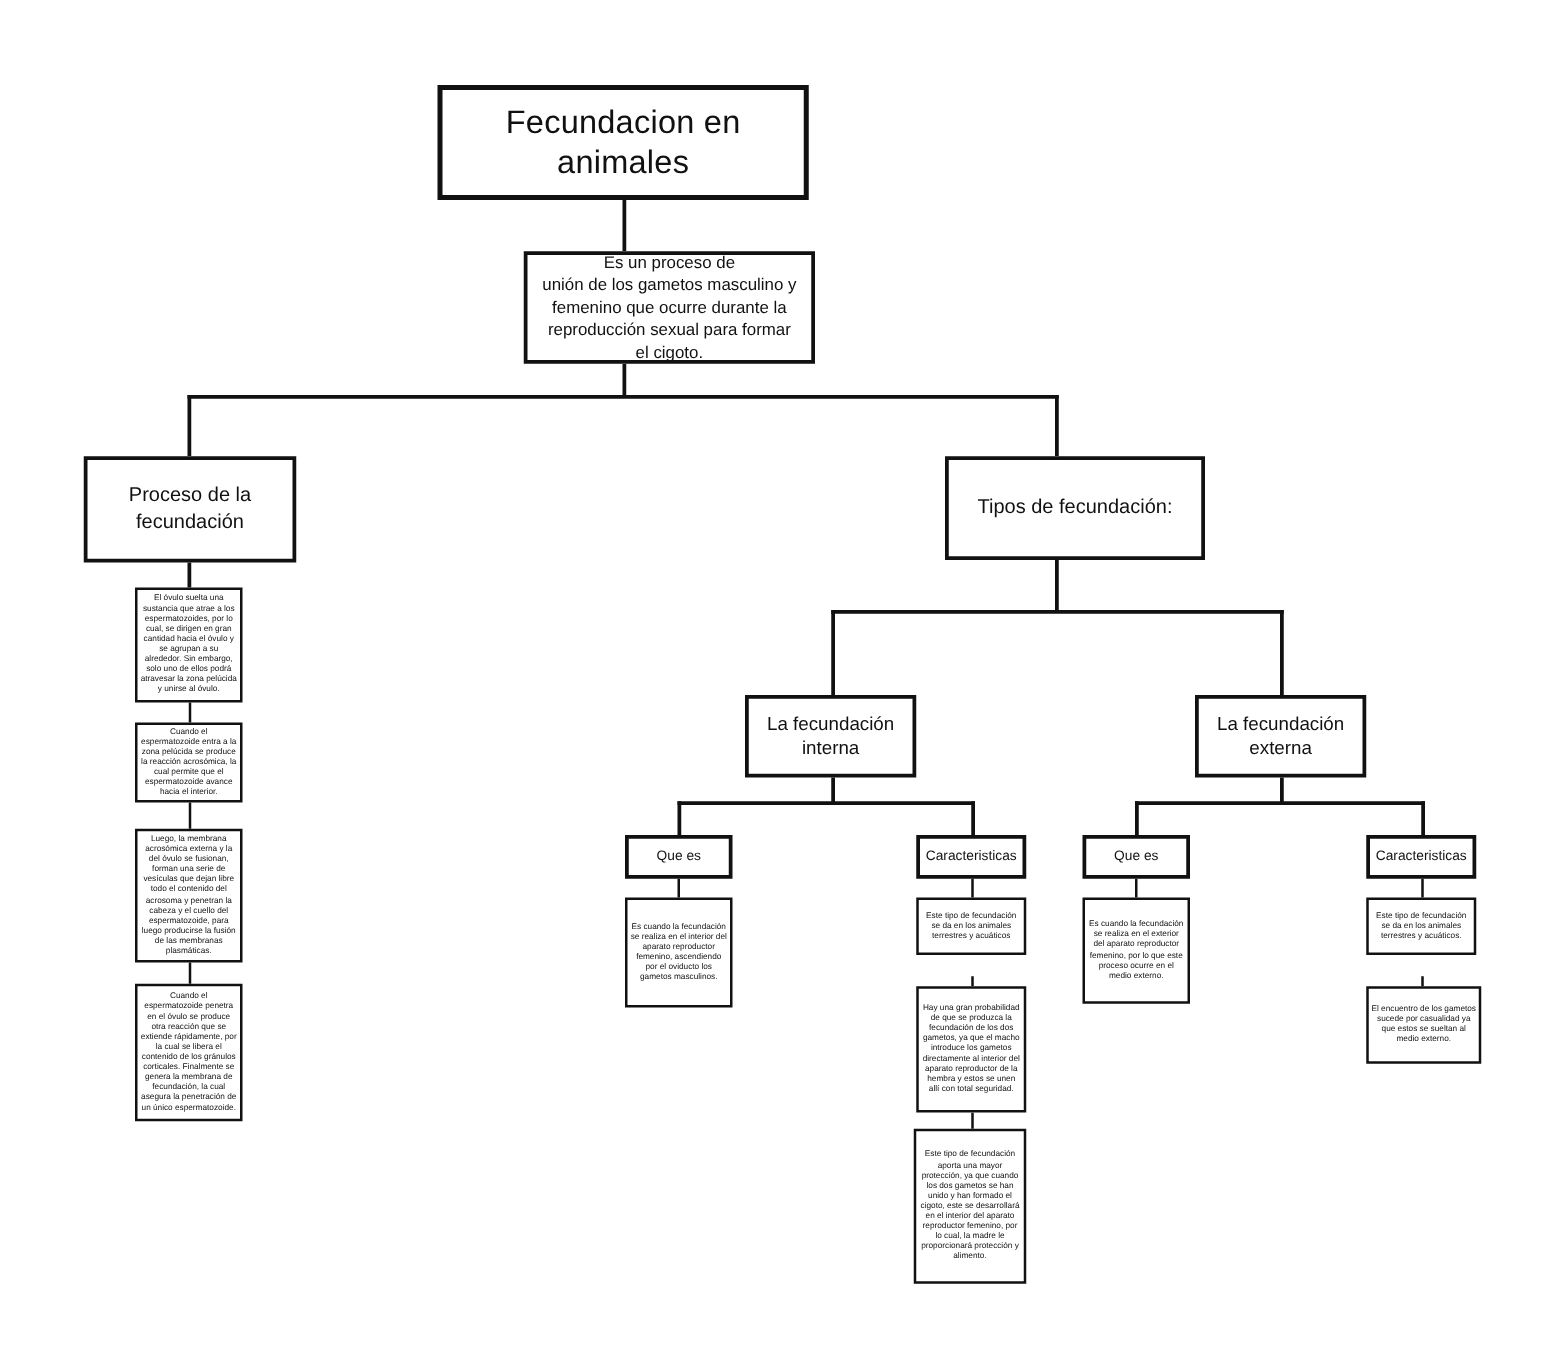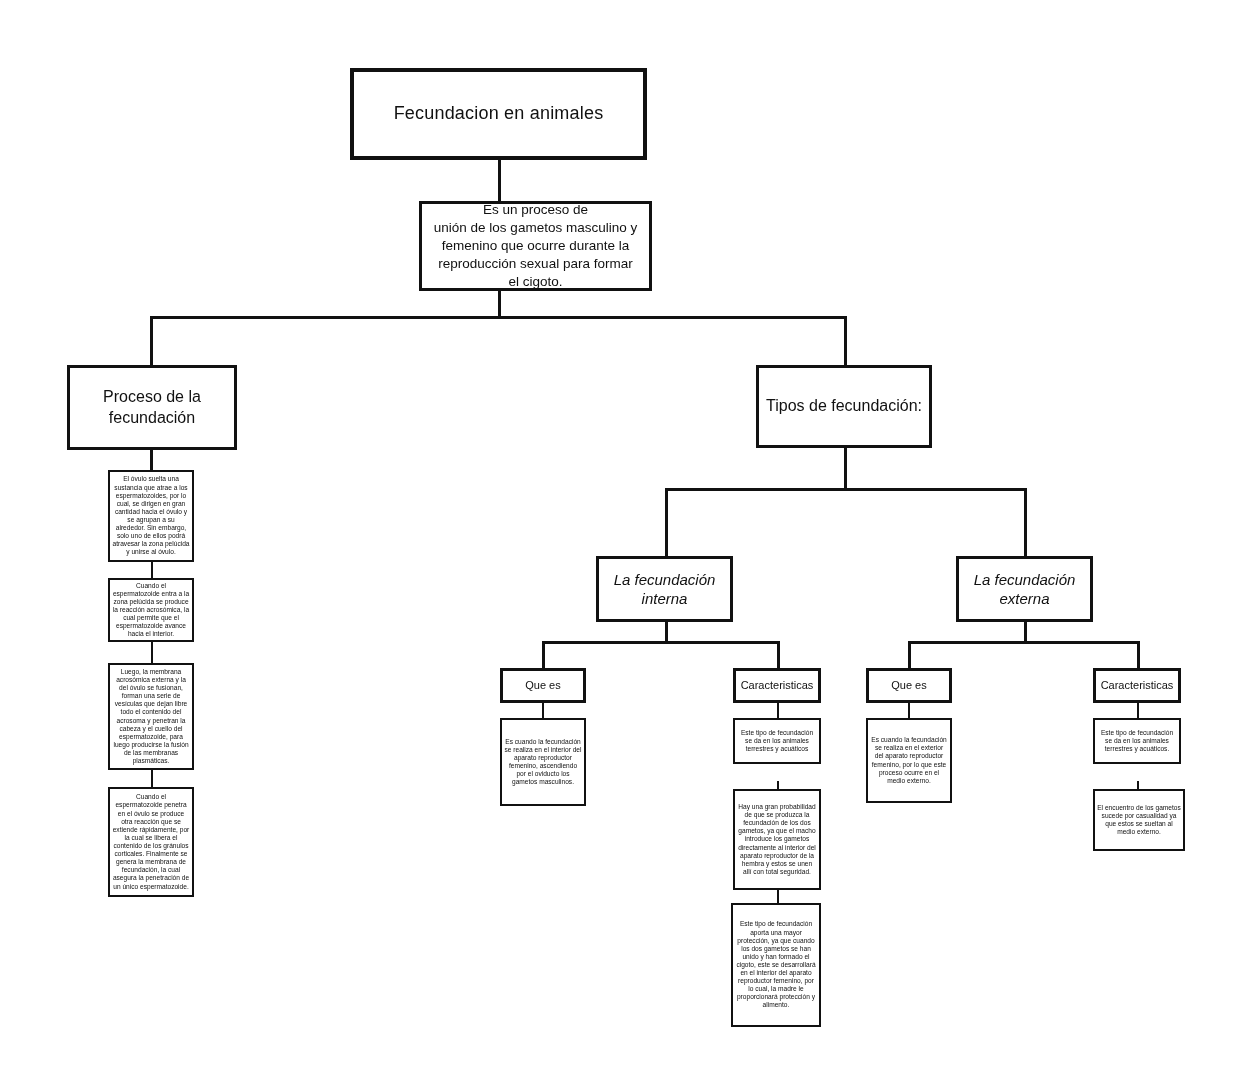--- a/index.html
+++ b/index.html
@@ -37,39 +37,38 @@
     display: block;
     width: 100%;
     padding: 0 3px;
     box-sizing: border-box;
     white-space: pre-line;
   }
 
   
   .title-node {
     border-width: 4px;
-    font-size: 18px;
+    font-size: 26px;
     line-height: 1.22;
     letter-spacing: 0.2px;
   }
   .def-node {
     border-width: 3px;
     font-size: 13.5px;
     line-height: 1.32;
   }
   .branch-node {
     border-width: 3px;
     font-size: 16px;
     line-height: 1.3;
   }
   .type-node {
     border-width: 3px;
     font-size: 15px;
     line-height: 1.3;
-    font-style: italic;
   }
   .label-node {
     border-width: 3px;
     font-size: 11px;
     line-height: 1.3;
   }
   .micro-node {
     border-width: 2px;
     font-size: 6.6px;
     line-height: 1.23;
@@ -155,21 +154,21 @@
   </div>
 
   <div class="node micro-node" style="left:108px; top:663px; width:86px; height:107px;">
     <span class="txt">Luego, la membrana acrosómica externa y la del óvulo se fusionan, forman una serie de vesículas que dejan libre todo el contenido del acrosoma y penetran la cabeza y el cuello del espermatozoide, para luego producirse la fusión de las membranas plasmáticas.</span>
   </div>
 
   <div class="node micro-node" style="left:108px; top:787px; width:86px; height:110px;">
     <span class="txt">Cuando el espermatozoide penetra en el óvulo se produce otra reacción que se extiende rápidamente, por la cual se libera el contenido de los gránulos corticales. Finalmente se genera la membrana de fecundación, la cual asegura la penetración de un único espermatozoide.</span>
   </div>
 
-  <div class="node branch-node" style="left:756px; top:365px; width:176px; height:83px;">
+  <div class="node branch-node" style="left:756px; top:365px; width:208px; height:83px;">
     <span class="txt">Tipos de fecundación:</span>
   </div>
 
   <div class="node type-node" style="left:596px; top:556px; width:137px; height:66px;">
     <span class="txt">La fecundación
 interna</span>
   </div>
 
   <div class="node label-node" style="left:500px; top:668px; width:86px; height:35px;">
     <span class="txt">Que es</span>

